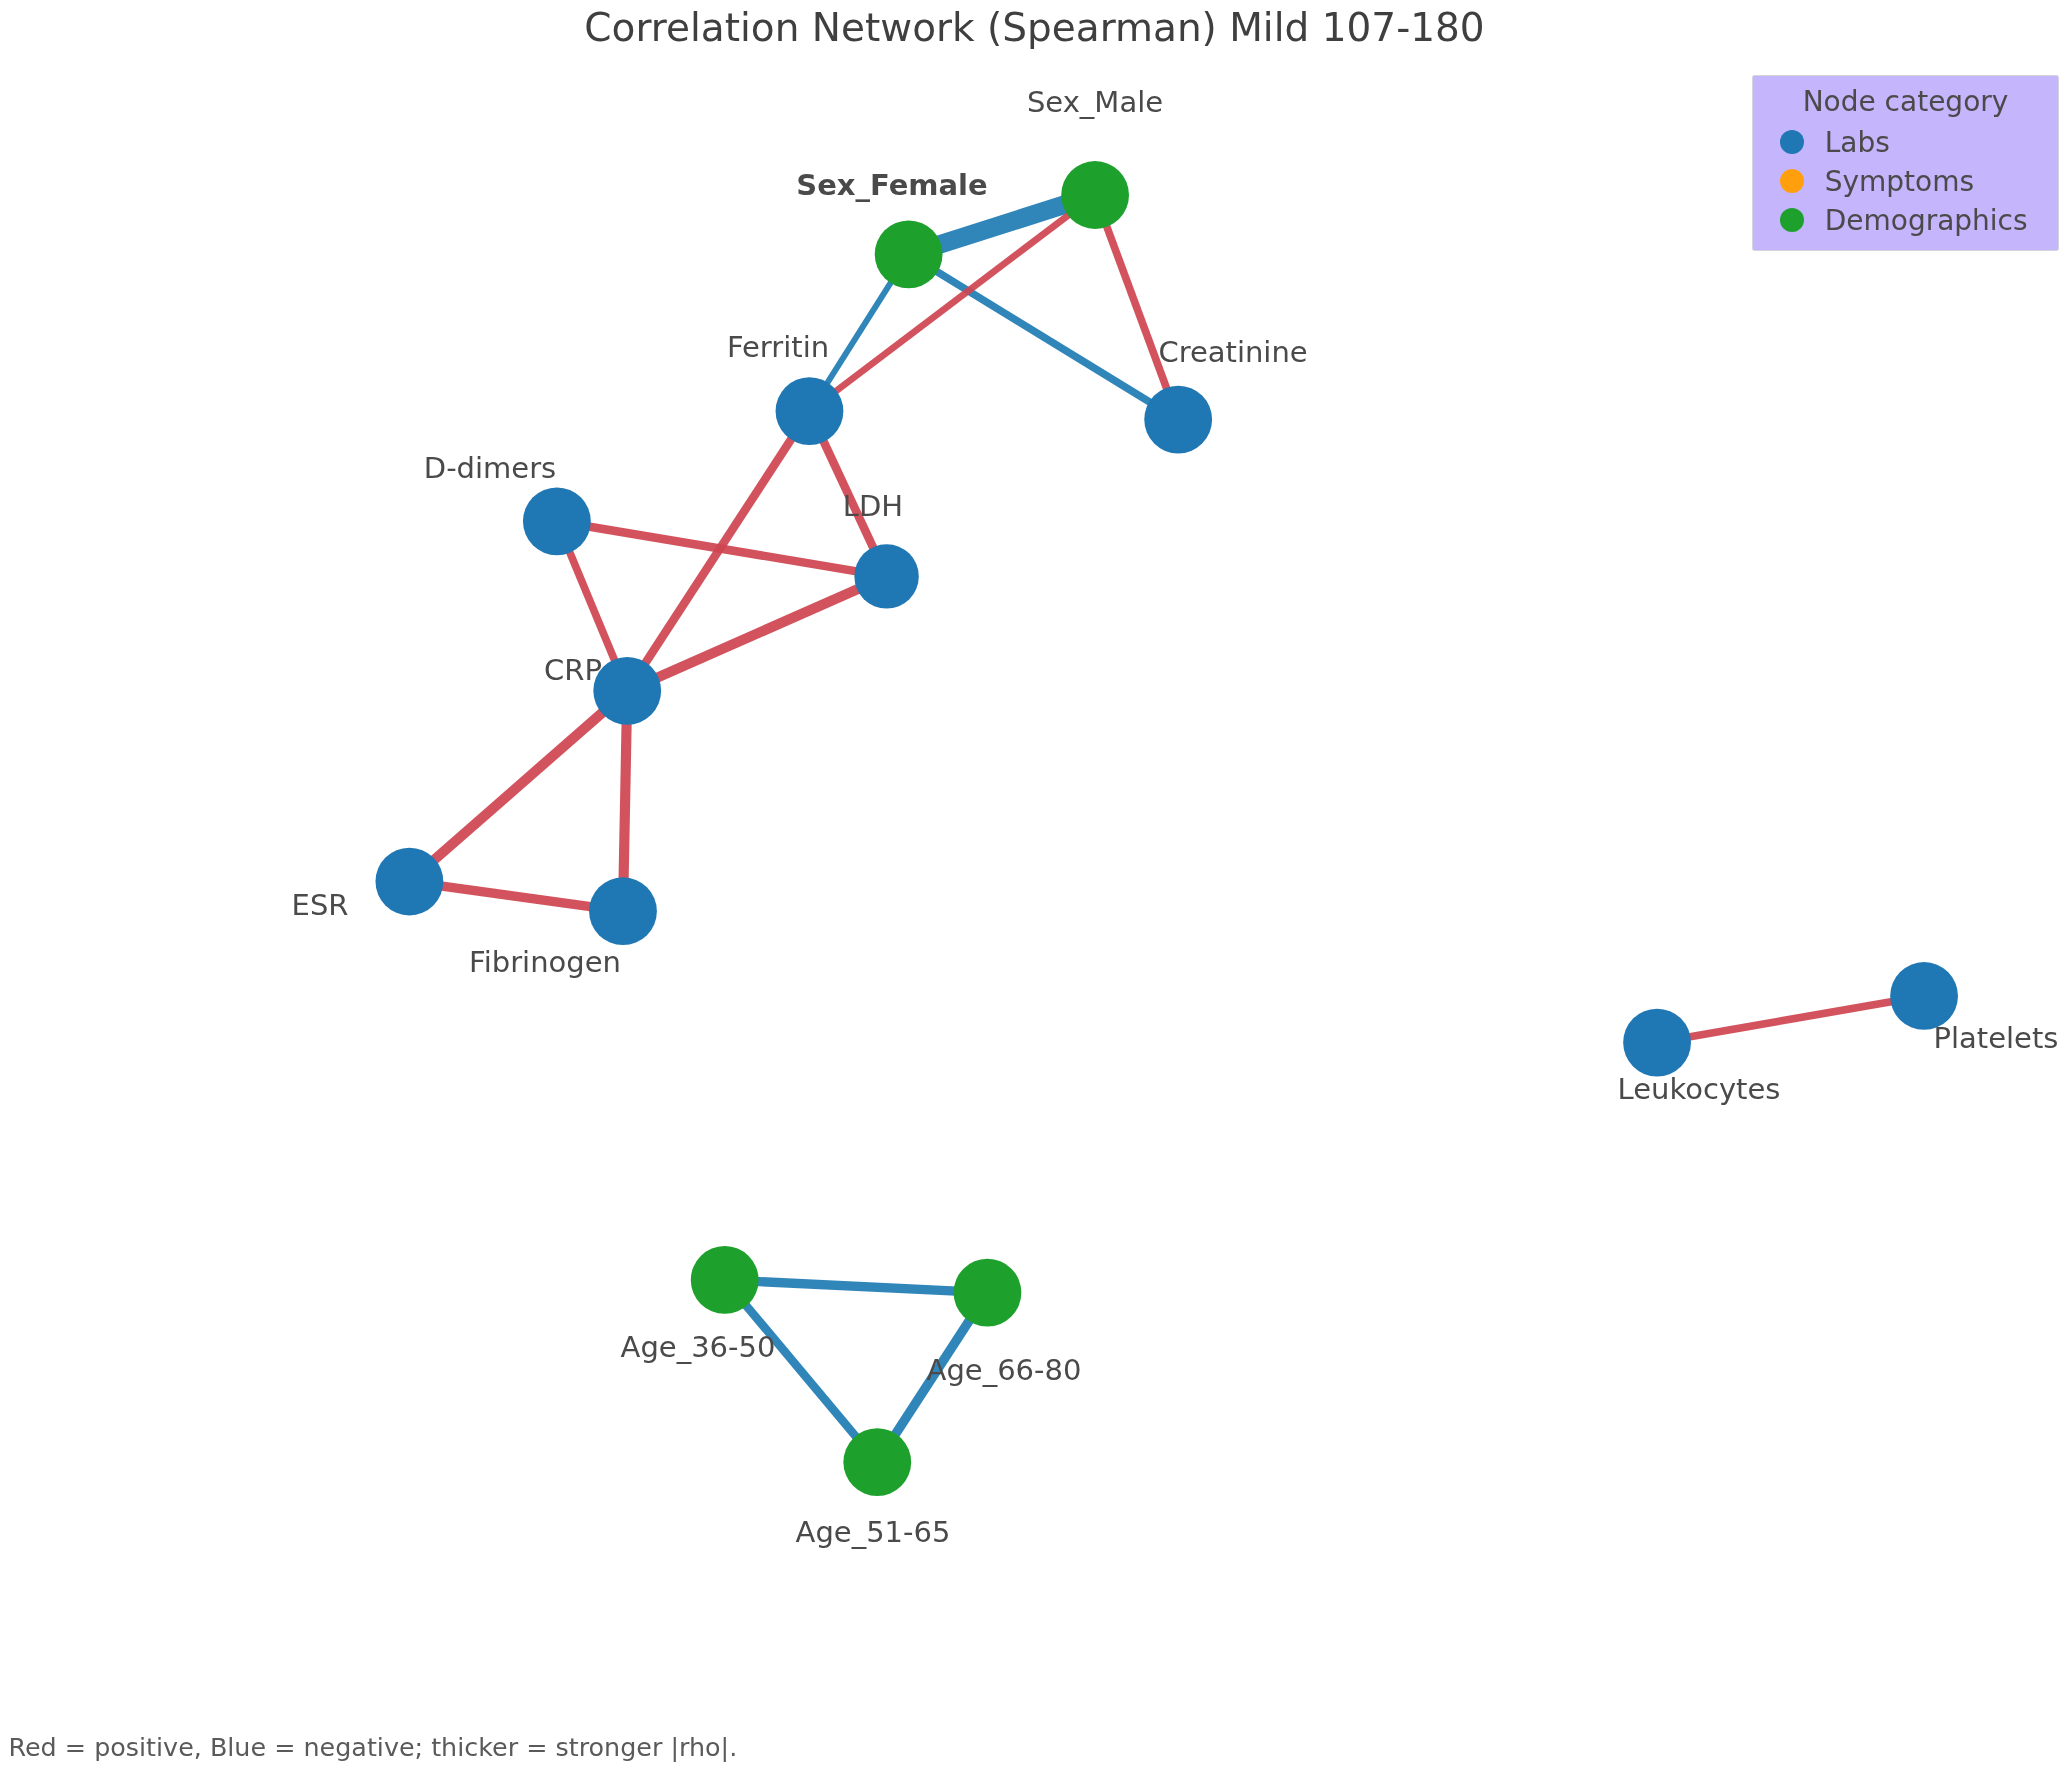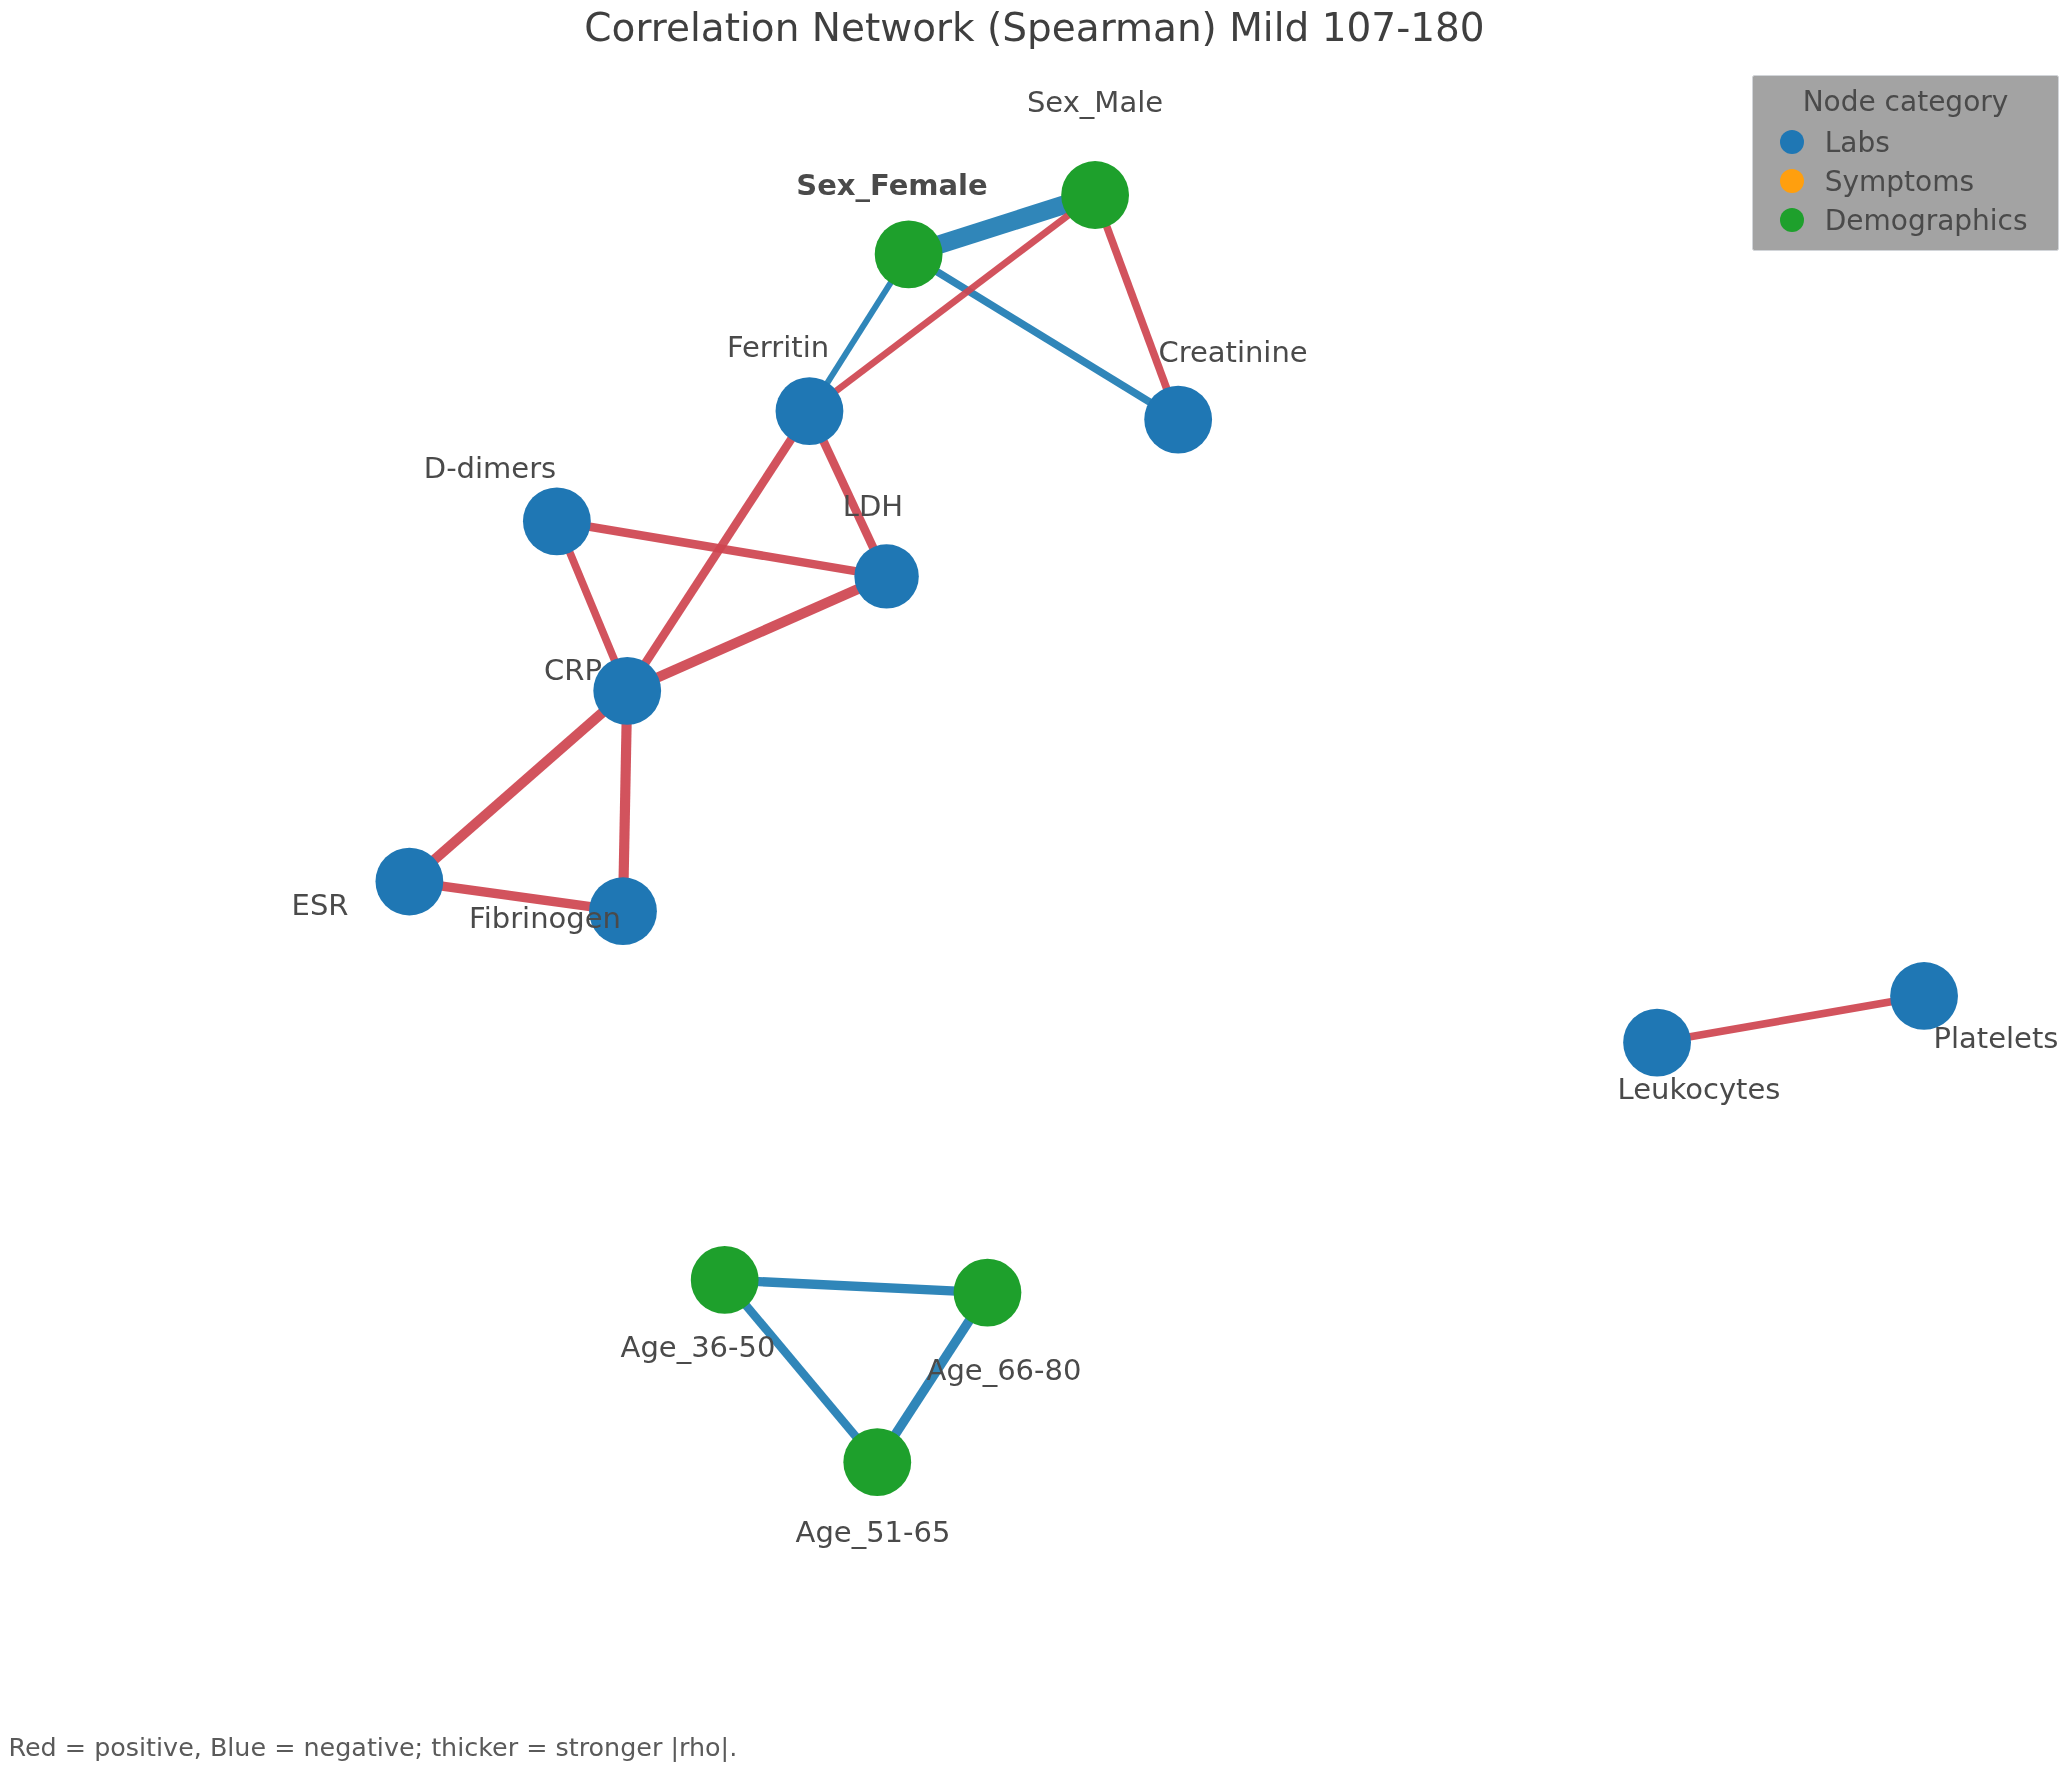--- a/index.html
+++ b/index.html
@@ -38,21 +38,21 @@
     position: absolute;
     font-size: 29px;
     color: #4a4a4a;
     font-family: "DejaVu Sans", sans-serif;
     white-space: nowrap;
     transform: translate(-50%, -50%);
     pointer-events: none;
   }
   .legend-box {
     position: absolute;
-    background: #a3a3a3;
+    background: #c4b5fd;
     border: 0.8px solid #d2d5d9;
     border-radius: 2.5px;
     padding: 8.5px 15.3px 10.2px 15.3px;
     box-sizing: border-box;
   }
   .legend-title {
     font-size: 28px;
     color: #4a4a4a;
     text-align: center;
     margin-bottom: 5.1px;
@@ -155,21 +155,21 @@
 
   <div id="labels-layer">
       <div class="node-label" style="left: 1095px; top: 102px;">Sex_Male</div>
       <div class="node-label" style="left: 892px; top: 185px; font-weight: bold;">Sex_Female</div>
       <div class="node-label" style="left: 778px; top: 347px;">Ferritin</div>
       <div class="node-label" style="left: 1233px; top: 352px;">Creatinine</div>
       <div class="node-label" style="left: 490px; top: 468px;">D-dimers</div>
       <div class="node-label" style="left: 873px; top: 506px;">LDH</div>
       <div class="node-label" style="left: 573px; top: 670px; text-align: center;">CRP</div>
       <div class="node-label" style="left: 320px; top: 905px;">ESR</div>
-      <div class="node-label" style="left: 545px; top: 918px;">Fibrinogen</div>
+      <div class="node-label" style="left: 545px; top: 962px;">Fibrinogen</div>
       <div class="node-label" style="left: 1699px; top: 1089px;">Leukocytes</div>
       <div class="node-label" style="left: 1996px; top: 1038px;">Platelets</div>
       <div class="node-label" style="left: 698px; top: 1347px;">Age_36-50</div>
       <div class="node-label" style="left: 1004px; top: 1370px;">Age_66-80</div>
       <div class="node-label" style="left: 873px; top: 1532px;">Age_51-65</div>
     </div>
 
   <div class="legend-box" id="legend-nodes">
     <div class="legend-title">Node category</div>
     <div id="node-legend-rows">

